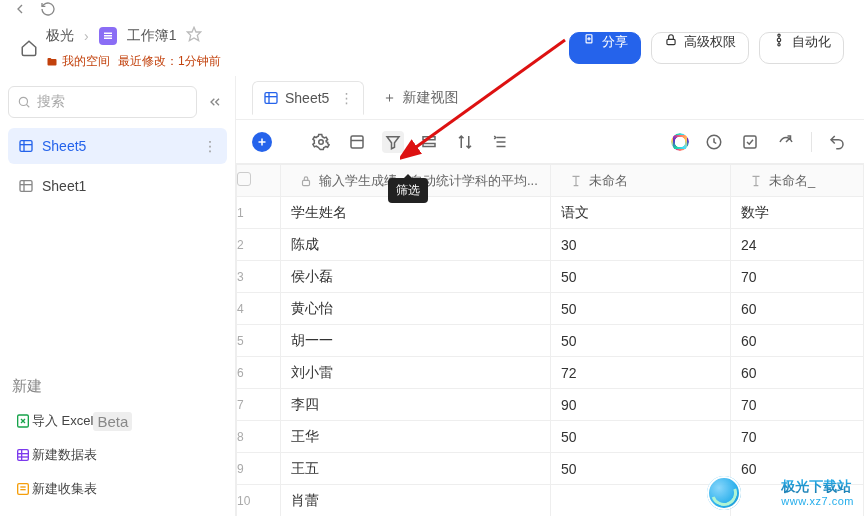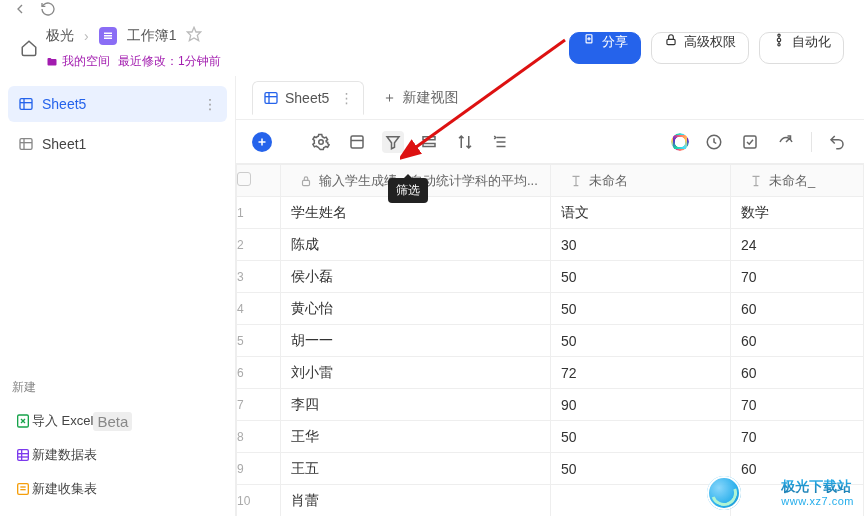--- a/index.html
+++ b/index.html
@@ -9,21 +9,21 @@
 .topbar svg { width: 16px; height: 16px; }
 
 .header { height: 56px; display: flex; align-items: center; padding: 0 20px; justify-content: space-between; }
 .header-left { display: flex; align-items: center; gap: 8px; }
 .home-ic { width: 18px; height: 18px; color: #666; }
 .crumb { display: flex; align-items: center; gap: 10px; color: #555; }
 .crumb .sep { color: #bbb; }
 .wb-icon { width: 18px; height: 18px; background: #8a6df5; border-radius: 4px; display: flex; align-items: center; justify-content: center; }
 .wb-icon svg { width: 12px; height: 12px; }
 .star { color: #bbb; }
-.header-sub { font-size: 12px; color: #a21caf; margin-top: 8px; display: flex; align-items: center; gap: 8px; }
+.header-sub { font-size: 12px; color: #c2410c; margin-top: 8px; display: flex; align-items: center; gap: 8px; }
 .header-sub .folder { display: flex; align-items: center; gap: 4px; }
 .header-titles { display: flex; flex-direction: column; }
 
 .header-right { display: flex; align-items: center; gap: 10px; }
 .btn { height: 32px; padding: 0 12px; border-radius: 10px; border: 1px solid #ddd; background: #fff; display: flex; align-items: flex-start; gap: 6px; font-size: 13px; cursor: pointer; color: #333; }
 .btn-primary { background: #2563eb; color: #fff; border-color: #2563eb; }
 .btn svg { width: 14px; height: 14px; }
 
 .main { display: flex; height: calc(516px - 76px); }
 
@@ -34,21 +34,21 @@
 
 .sheet-list { display: flex; flex-direction: column; gap: 4px; }
 .sheet-item { height: 36px; border-radius: 6px; display: flex; align-items: center; padding: 0 10px; gap: 8px; cursor: pointer; color: #444; }
 .sheet-item.active { background: #eaf1ff; color: #2563eb; }
 .sheet-item .dots { margin-left: auto; color: #999; }
 .sheet-ic { width: 16px; height: 16px; }
 .sheet-item.active .sheet-ic { color: #2563eb; }
 .sheet-item .sheet-ic.gray { color: #888; }
 
 .side-bottom { margin-top: auto; padding-top: 12px; }
-.side-sec-title { font-size: 12px; color: #888; margin-bottom: 8px; padding: 0 4px; }
+.side-sec-title { font-size: 15px; color: #888; margin-bottom: 8px; padding: 0 4px; }
 .side-link { height: 34px; display: flex; align-items: center; gap: 0; padding: 0 6px; cursor: pointer; color: #444; font-size: 13px; border-radius: 6px; }
 .side-link .ic { width: 18px; height: 18px; display: flex; align-items: center; justify-content: center; border-radius: 3px; }
 .ic-excel { color: #16a34a; }
 .ic-db { color: #7c3aed; }
 .ic-form { color: #f59e0b; }
 .beta { font-size: 15px; background: #eee; color: #888; padding: 1px 4px; border-radius: 3px; }
 
 .content { flex: 1; display: flex; flex-direction: column; overflow: hidden; }
 .tabs { height: 44px; display: flex; align-items: center; padding: 0 16px; gap: 18px; border-bottom: 1px solid #eee; }
 .tab { display: flex; align-items: center; gap: 6px; height: 34px; padding: 0 10px; border-radius: 6px 6px 0 0; cursor: pointer; color: #555; }
@@ -161,20 +161,35 @@
           <path d="M12 6v4M12 14v4"></path>
         </svg>
       <span>自动化</span>
     </div>
   </div>
 </div>
 
 <div class="main">
 
   <div class="sidebar">
+    <div class="search-row">
+      <div class="search-box">
+        <svg width="14" height="14" viewBox="0 0 24 24" fill="none" stroke="currentColor" stroke-width="2">
+            <circle cx="11" cy="11" r="7"></circle>
+            <line x1="21" y1="21" x2="16" y2="16"></line>
+          </svg>
+        <span>搜索</span>
+      </div>
+      <div class="collapse-btn">
+        <svg width="16" height="16" viewBox="0 0 24 24" fill="none" stroke="currentColor" stroke-width="2">
+            <polyline points="11 17 6 12 11 7"></polyline>
+            <polyline points="18 17 13 12 18 7"></polyline>
+          </svg>
+      </div>
+    </div>
     <div class="sheet-list">
       <div class="sheet-item active">
         <svg class="sheet-ic" viewBox="0 0 24 24" fill="none" stroke="currentColor" stroke-width="2">
             <rect x="3" y="4" width="18" height="16" rx="2"></rect>
             <line x1="3" y1="10" x2="21" y2="10"></line>
             <line x1="9" y1="4" x2="9" y2="20"></line>
           </svg>
         <span>Sheet5</span>
         <span class="dots">⋮</span>
       </div>

